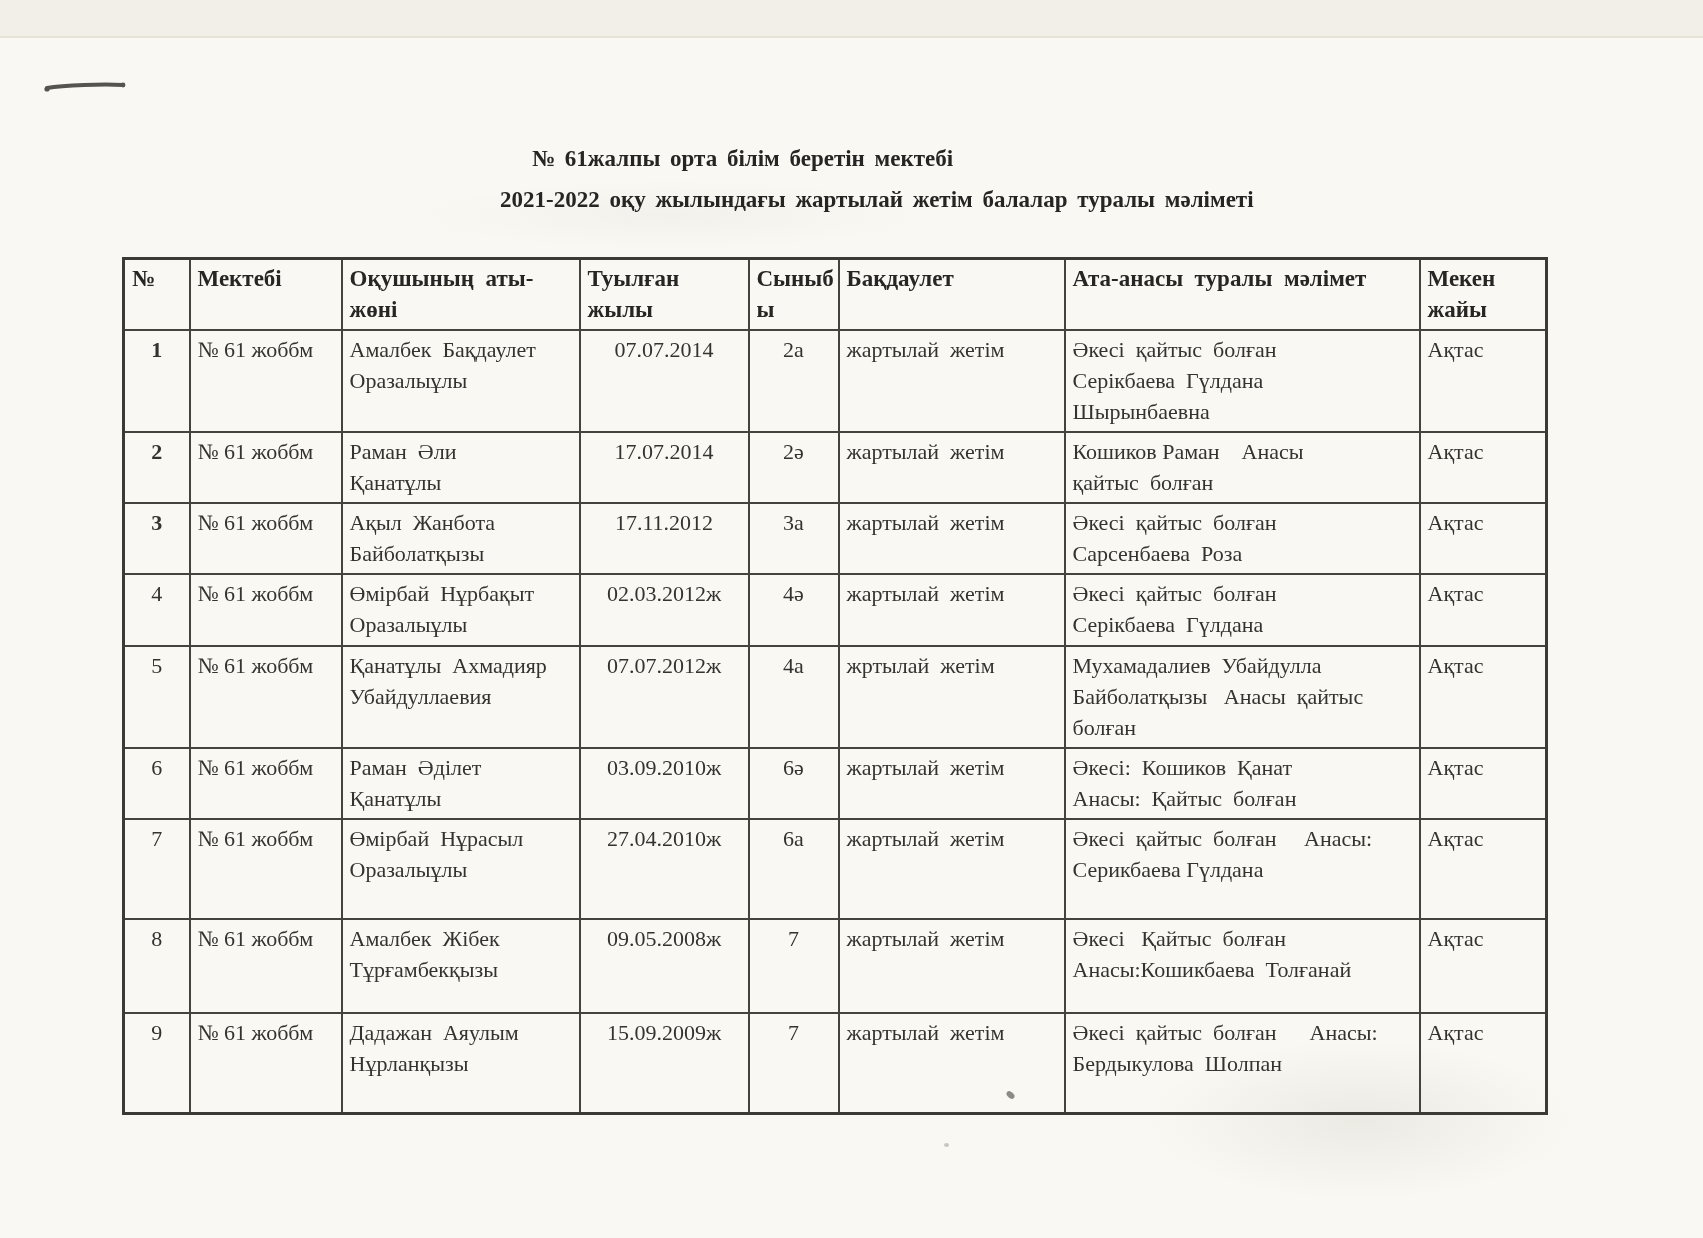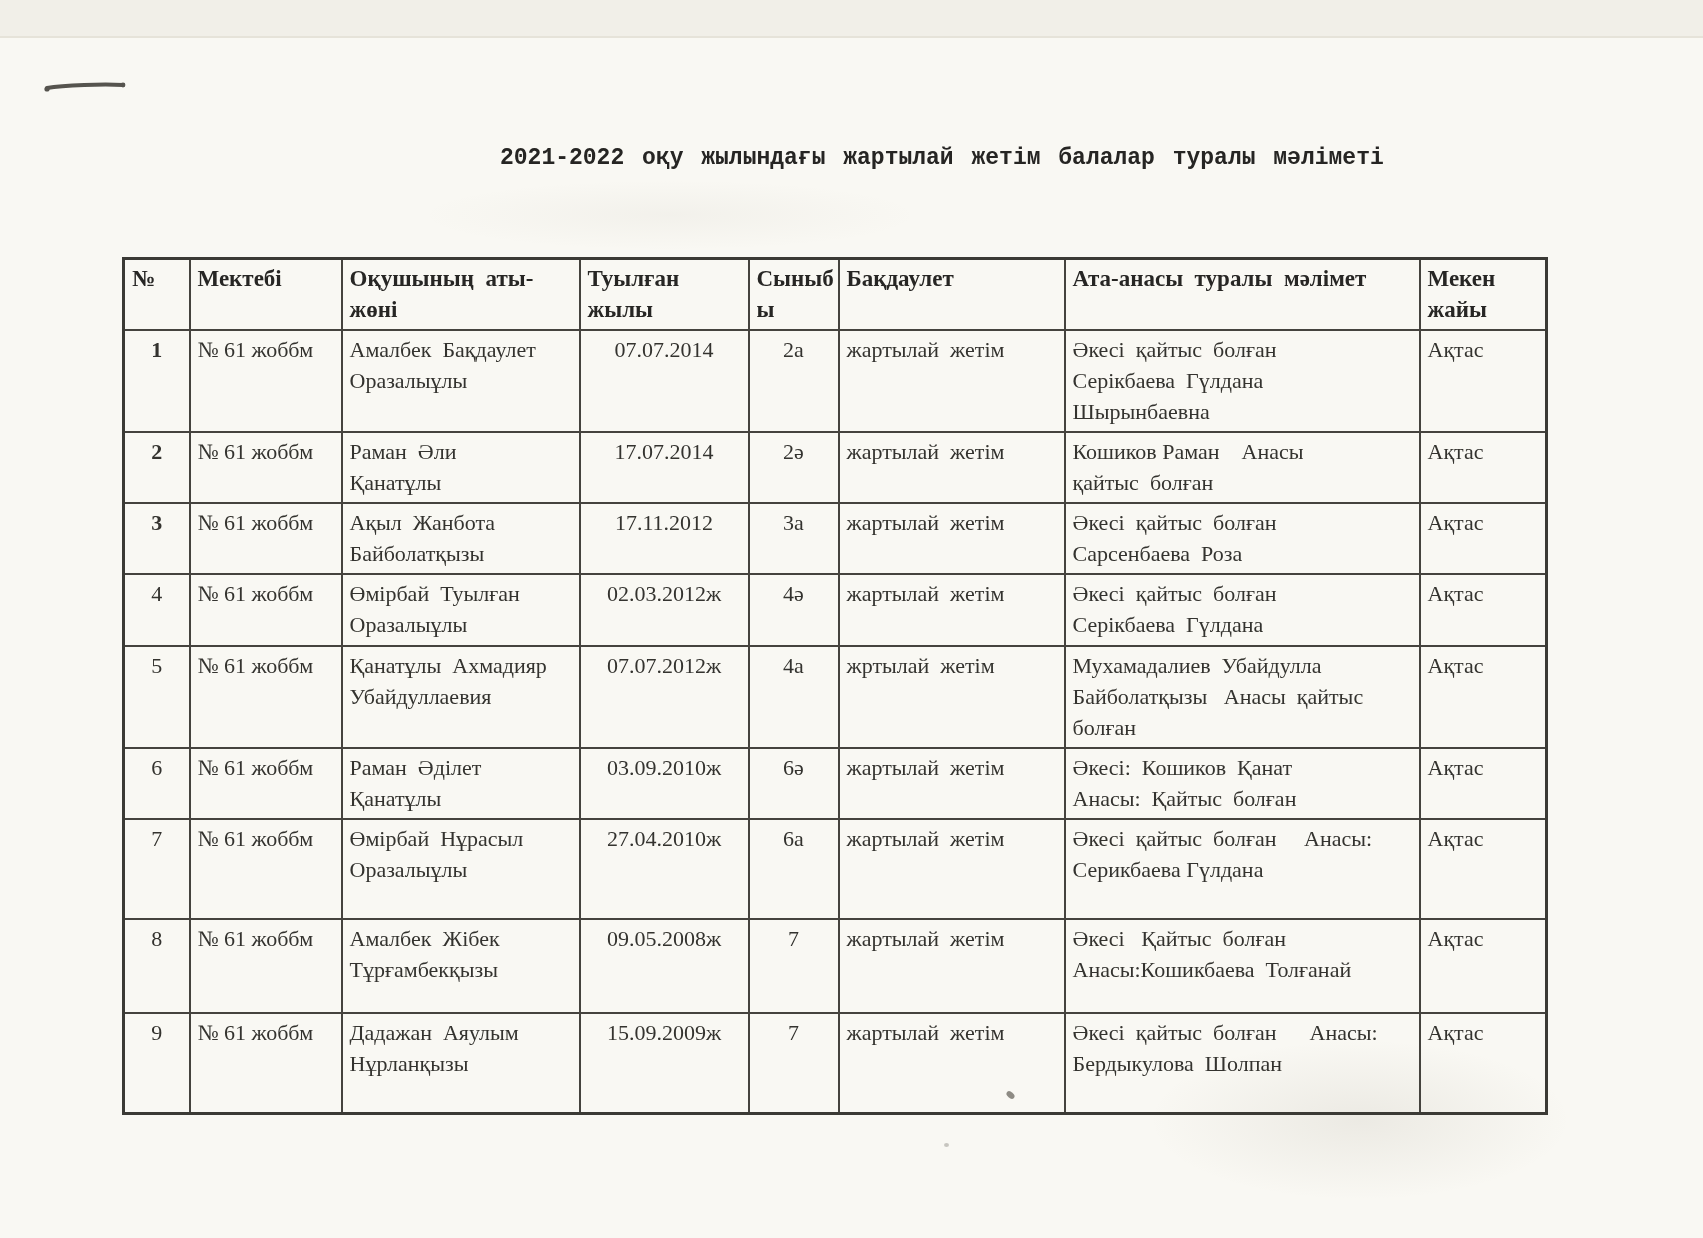--- a/index.html
+++ b/index.html
@@ -46,21 +46,21 @@
     left: 500px;
     top: 138px;
     font-weight: bold;
     font-size: 23px;
     line-height: 41px;
     color: #262523;
     word-spacing: 4px;
     white-space: nowrap;
   }
   .doc-title .line1 { margin-left: 32px; display: block; }
-  .doc-title .line2 { display: block; font-family: Liberation Mono, monospace; }
+  .doc-title .line2 { display: block; }
 
   table.data-table {
     position: absolute;
     left: 122px;
     top: 257px;
     width: 1423px;
     border-collapse: collapse;
     table-layout: fixed;
     font-size: 22px;
     line-height: 31px;
@@ -107,20 +107,21 @@
     <circle cx="3" cy="13" r="2.6" fill="#56544e"></circle>
     <circle cx="79" cy="9" r="2.4" fill="#56544e"></circle>
   </svg>
 </div>
 <div class="speck" style="left:1006px; top:1092px; width:9px; height:6px; transform:rotate(40deg);"></div>
 <div class="speck" style="left:944px; top:1143px; width:5px; height:4px; opacity:0.35;"></div>
 <div class="scan-blob" style="left:1150px; top:1040px; width:420px; height:160px;"></div>
 <div class="scan-blob" style="left:420px; top:180px; width:500px; height:70px; opacity:0.5;"></div>
 
 <div class="doc-title">
+  <span class="line1">№ 61жалпы  орта  білім  беретін  мектебі</span>
   <span class="line2">2021-2022 оқу жылындағы жартылай  жетім   балалар  туралы   мәліметі</span>
 </div>
 
 <table class="data-table">
   <colgroup>
     <col style="width:66px">
     <col style="width:152px">
     <col style="width:238px">
     <col style="width:169px">
     <col style="width:90px">
@@ -178,21 +179,21 @@
         <td class="c-birth">17.11.2012</td>
         <td class="c-grade">3а</td>
         <td class="c-status">жартылай  жетім</td>
         <td class="c-parents">Әкесі  қайтыс  болған
 Сарсенбаева  Роза</td>
         <td class="c-address">Ақтас</td>
       </tr>
       <tr class="h-r3">
         <td class="c-no">4</td>
         <td class="c-school">№ 61 жоббм</td>
-        <td class="c-name">Өмірбай  Туылған
+        <td class="c-name">Өмірбай  Нұрбақыт
 Оразалыұлы</td>
         <td class="c-birth">02.03.2012ж</td>
         <td class="c-grade">4ә</td>
         <td class="c-status">жартылай  жетім</td>
         <td class="c-parents">Әкесі  қайтыс  болған
 Серікбаева  Гүлдана</td>
         <td class="c-address">Ақтас</td>
       </tr>
       <tr class="h-r4">
         <td class="c-no">5</td>

